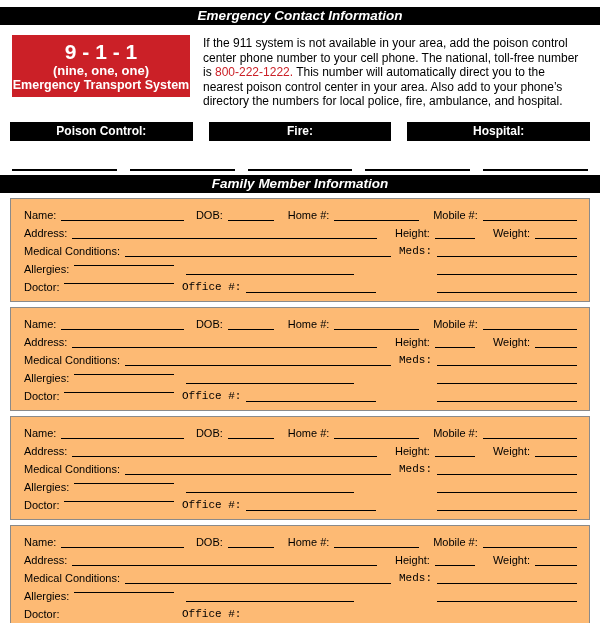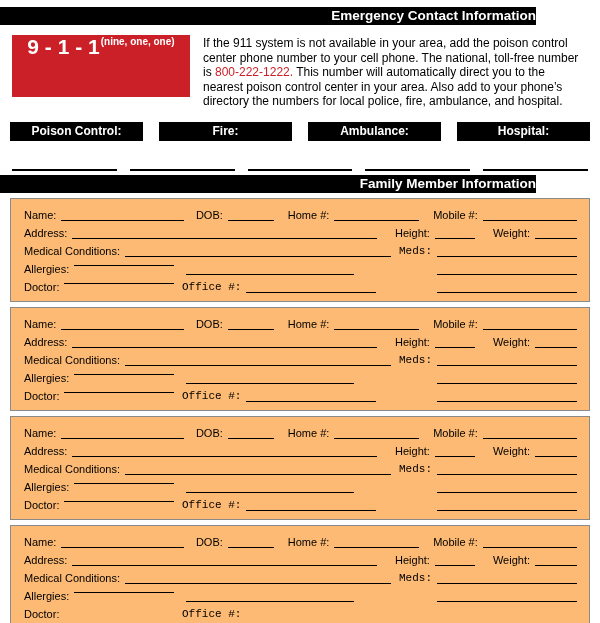--- a/index.html
+++ b/index.html
@@ -5,34 +5,34 @@
   :root { --red: #cb2027; --line: #000; --boxborder: #8a8a8a; }
   * { box-sizing: border-box; }
   html, body { margin: 0; padding: 0; }
   body {
     width: 600px; height: 623px; overflow: hidden;
     background: #fff; color: #000;
     font-family: "Liberation Sans", sans-serif;
   }
   .bar {
     background: #000; color: #fff; font-weight: bold;
-    font-size: 13.5px; text-align: right;
-    height: 18px; line-height: 18px; width: 536px;
+    font-size: 13.5px; text-align: center;
+    height: 18px; line-height: 18px; width: 600px; font-style: italic;
   }
   .bar.first { margin-top: 7px; }
   .bar.family { margin-top: 4px; }
 
   .top { display: flex; margin: 10px 12px 0 12px; gap: 13px; }
   .redbox {
     width: 178px; height: 62px; background: var(--red); color: #fff;
     text-align: center; font-weight: bold; flex: none;
-    display: flex; justify-content: center; gap: 1px;
+    display: flex; flex-direction: column; justify-content: center; gap: 1px;
   }
   .r-num { font-size: 21px; line-height: 23px; }
-  .r-sub { font-size: 10px; line-height: 13px; text-align: right; }
+  .r-sub { font-size: 13px; line-height: 13px; }
   .r-cap { font-size: 12.5px; line-height: 14px; }
   .instr { flex: 1; font-size: 12px; line-height: 14.6px; padding-top: 1px; }
   .instr .phone { color: var(--red); font-weight: normal; }
 
   .contacts { display: flex; gap: 16px; margin: 13px 10px 0 10px; }
   .contact {
     flex: 1; background: #000; color: #fff; font-weight: bold;
     font-size: 12px; text-align: center; padding: 2px 0 3px 0;
   }
   .blanks { display: flex; gap: 13px; margin: 28px 12px 0 12px; }
@@ -61,28 +61,28 @@
 </style>
 </head>
 <body>
 
 <div class="bar first">Emergency Contact Information</div>
 
 <div class="top">
   <div class="redbox" style="background: rgb(203, 32, 39);">
     <div class="r-num">9 - 1 - 1</div>
     <div class="r-sub">(nine, one, one)</div>
+    <div class="r-cap">Emergency Transport System</div>
   </div>
   <div class="instr"><span>If the 911 system is not available in your area, add the poison control center phone number to your cell phone. The national, toll-free number is </span><span class="phone" style="color: rgb(203, 32, 39);">800-222-1222.</span><span> This number will automatically direct you to the nearest poison control center in your area. Also add to your phone’s directory the numbers for local police, fire, ambulance, and hospital.</span></div>
 </div>
 
 <div class="contacts">
   <div class="contact">Poison Control:</div>
   <div class="contact">Fire:</div>
-  <div class="contact">Ambulance:</div>
   <div class="contact">Hospital:</div>
 </div>
 
 <div class="blanks">
   <div class="blank"></div>
   <div class="blank"></div>
   <div class="blank"></div>
   <div class="blank"></div>
   <div class="blank"></div>
 </div>

